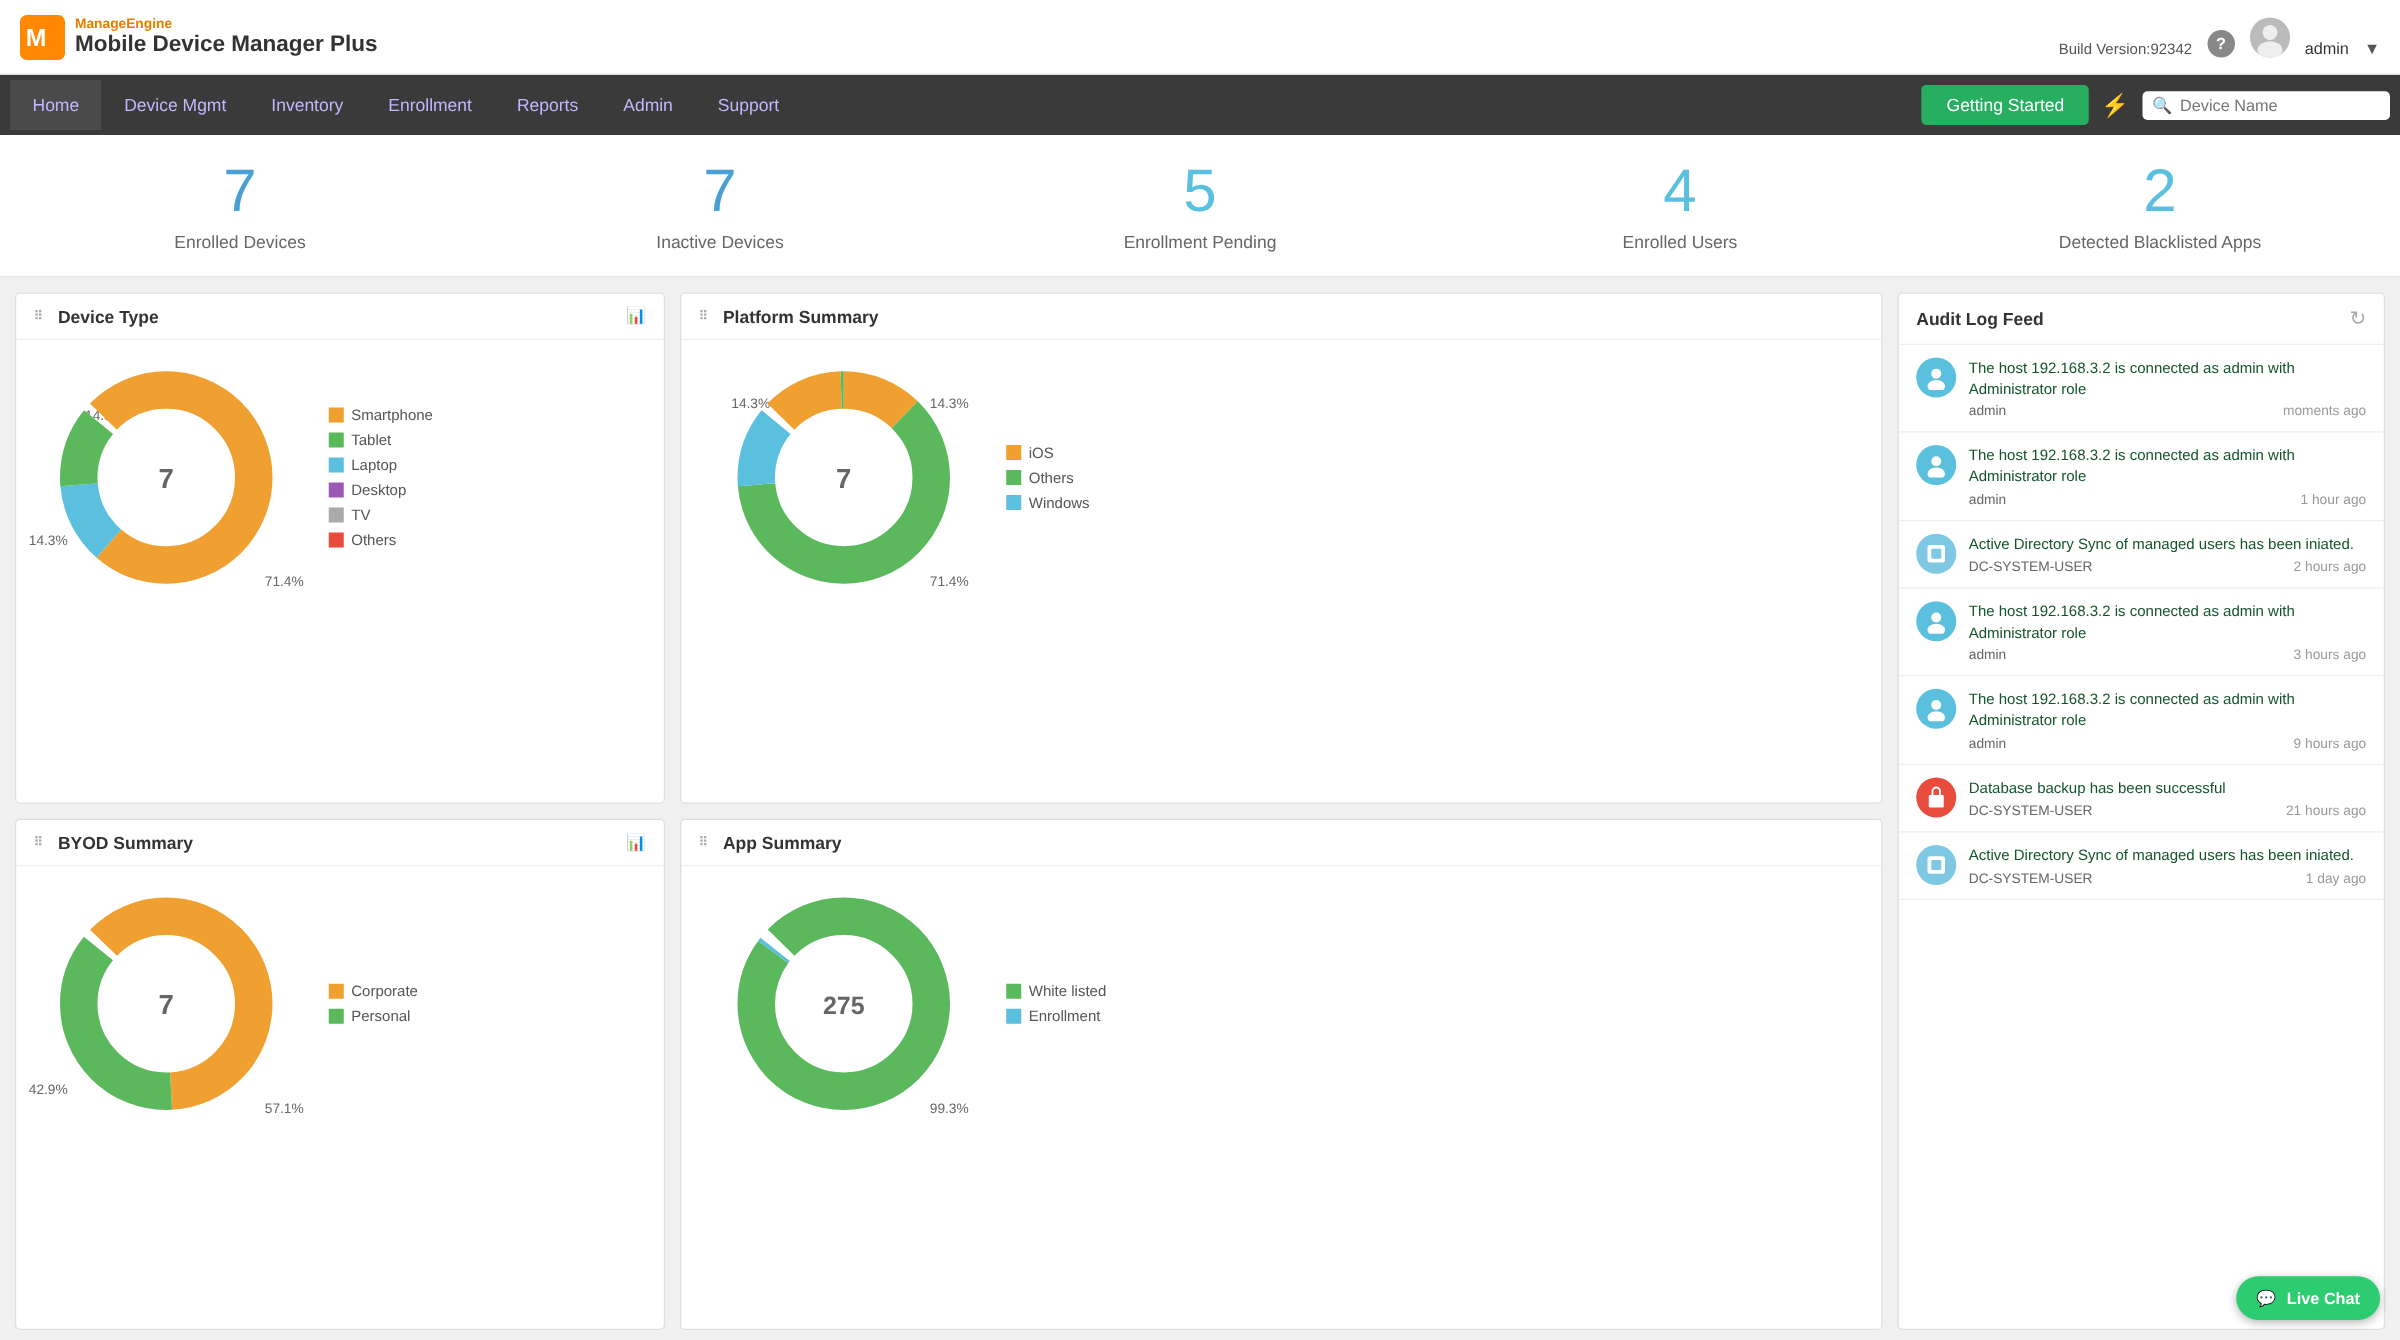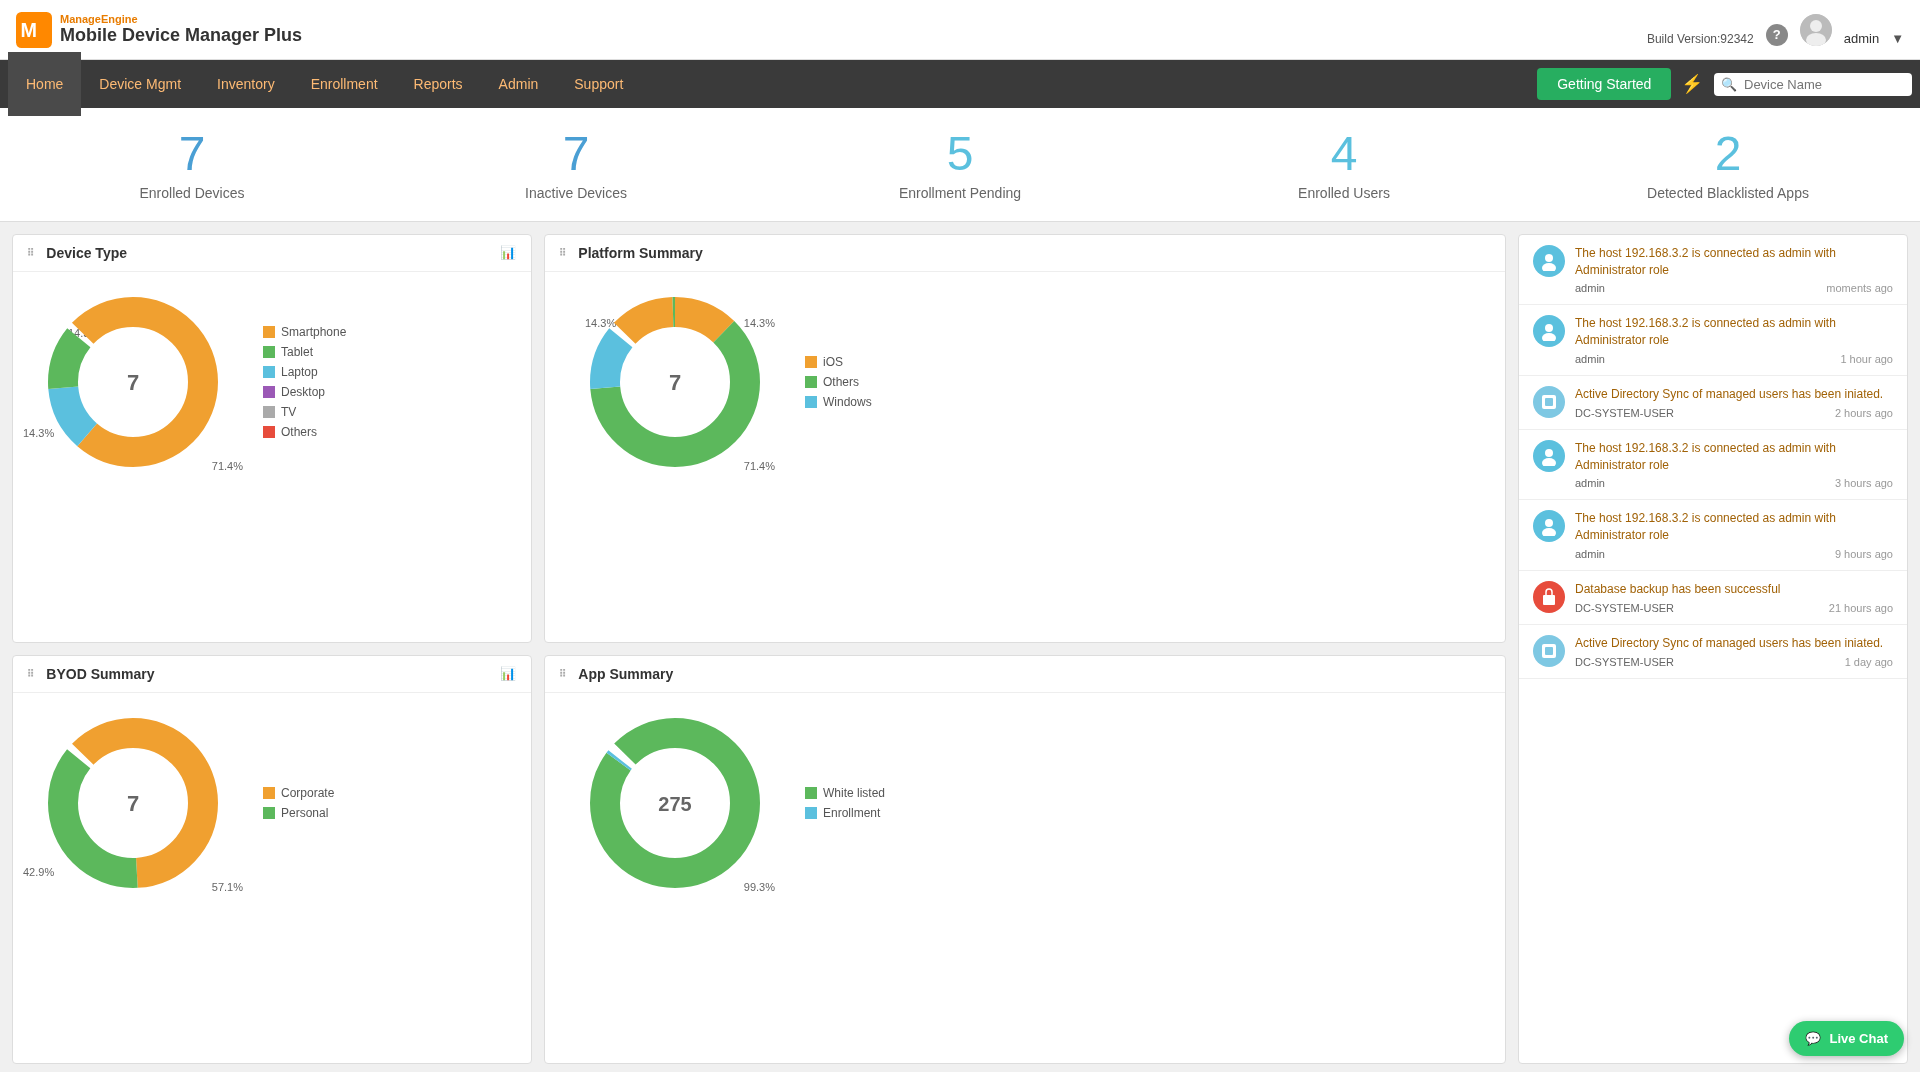--- a/index.html
+++ b/index.html
@@ -11,21 +11,21 @@
     .brand-logo { width: 36px; height: 36px; }
     .brand-text { font-size: 18px; font-weight: bold; color: #333; line-height: 1.2; }
     .header-right { display: flex; align-items: flex-end; gap: 12px; }
     .build-version { font-size: 12px; color: #555; }
     .help-icon { width: 22px; height: 22px; border-radius: 50%; background: #888; color: #fff; display: flex; align-items: center; justify-content: center; font-size: 13px; font-weight: bold; cursor: pointer; }
     .avatar { width: 32px; height: 32px; border-radius: 50%; background: #ccc; overflow: hidden; display: flex; align-items: center; justify-content: center; }
     .admin-name { font-size: 13px; color: #333; cursor: pointer; }
 
     
     .nav { background: #3a3a3a; display: flex; align-items: center; height: 48px; padding: 0 8px; gap: 0; }
-    .nav-item { color: #fdba74; padding: 0 18px; height: 64px; display: flex; align-items: center; font-size: 14px; cursor: pointer; white-space: nowrap; }
+    .nav-item { color: #c4b5fd; padding: 0 18px; height: 40px; display: flex; align-items: center; font-size: 14px; cursor: pointer; white-space: nowrap; }
     .nav-item:hover, .nav-item.active { background: #555; }
     .nav-item.active { background: #4a4a4a; }
     .nav-spacer { flex: 1; }
     .nav-getting-started { background: #27ae60; color: #fff; padding: 8px 20px; border-radius: 4px; font-size: 14px; cursor: pointer; }
     .nav-flash { color: #fff; font-size: 18px; padding: 0 10px; cursor: pointer; }
     .nav-search { display: flex; align-items: center; background: #fff; border-radius: 4px; padding: 4px 8px; gap: 6px; }
     .nav-search input { border: none; outline: none; font-size: 13px; width: 160px; color: #555; }
 
     
     .stats-bar { background: #fff; display: flex; justify-content: space-around; padding: 20px 0; border-bottom: 1px solid #ddd; }
@@ -40,21 +40,21 @@
     .legend-item { display: flex; align-items: center; gap: 6px; font-size: 12px; color: #555; }
     .legend-color { width: 12px; height: 12px; flex-shrink: 0; }
 
     
     .audit-header { display: flex; align-items: center; justify-content: space-between; padding: 10px 14px; border-bottom: 1px solid #eee; }
     .audit-title { font-size: 14px; font-weight: bold; color: #333; display: flex; align-items: center; gap: 8px; }
     .audit-list { overflow-y: auto; height: calc(100% - 44px); }
     .audit-item { display: flex; gap: 10px; padding: 10px 14px; border-bottom: 1px solid #eee; }
     .audit-avatar { width: 32px; height: 32px; border-radius: 50%; flex-shrink: 0; display: flex; align-items: center; justify-content: center; color: #fff; font-size: 14px; }
     .audit-content { flex: 1; }
-    .audit-text { font-size: 12px; color: #a16207; line-height: 1.4; }
+    .audit-text { font-size: 12px; color: #14532d; line-height: 1.4; }
     .audit-meta { display: flex; justify-content: space-between; margin-top: 4px; }
     .audit-user { font-size: 11px; color: #666; }
     .audit-time { font-size: 11px; color: #999; }
 
     
     .live-chat { position: fixed; bottom: 16px; right: 16px; background: #2ecc71; color: #fff; padding: 10px 16px; border-radius: 24px; display: flex; align-items: center; gap: 8px; cursor: pointer; font-size: 13px; font-weight: bold; box-shadow: 0 2px 8px rgba(0,0,0,0.3); }
 
     .gripper { color: #aaa; font-size: 10px; margin-right: 4px; }
 
     svg text { font-family: Arial, sans-serif; }
@@ -284,20 +284,24 @@
           <div class="legend-item">
             <div class="legend-color" style="background:#5bc0de;"></div>
             <span>Enrollment</span>
           </div>
         </div>
       </div>
     </div>
   </div>
 
   <div style="flex:0 0 390px; background:#fff; border:1px solid #ddd; border-radius:4px; display:flex; flex-direction:column;">
+    <div class="audit-header">
+      <span class="audit-title">Audit Log Feed</span>
+      <span style="color:#aaa; cursor:pointer; font-size:16px;">↻</span>
+    </div>
     <div class="audit-list">
 
       <div class="audit-item">
         <div class="audit-avatar" style="background:#5bc0de;">
           <svg width="20" height="20" viewBox="0 0 20 20">
               <circle cx="10" cy="7" r="4" fill="white"></circle>
               <ellipse cx="10" cy="17" rx="7" ry="5" fill="white"></ellipse>
             </svg>
         </div>
         <div class="audit-content">

